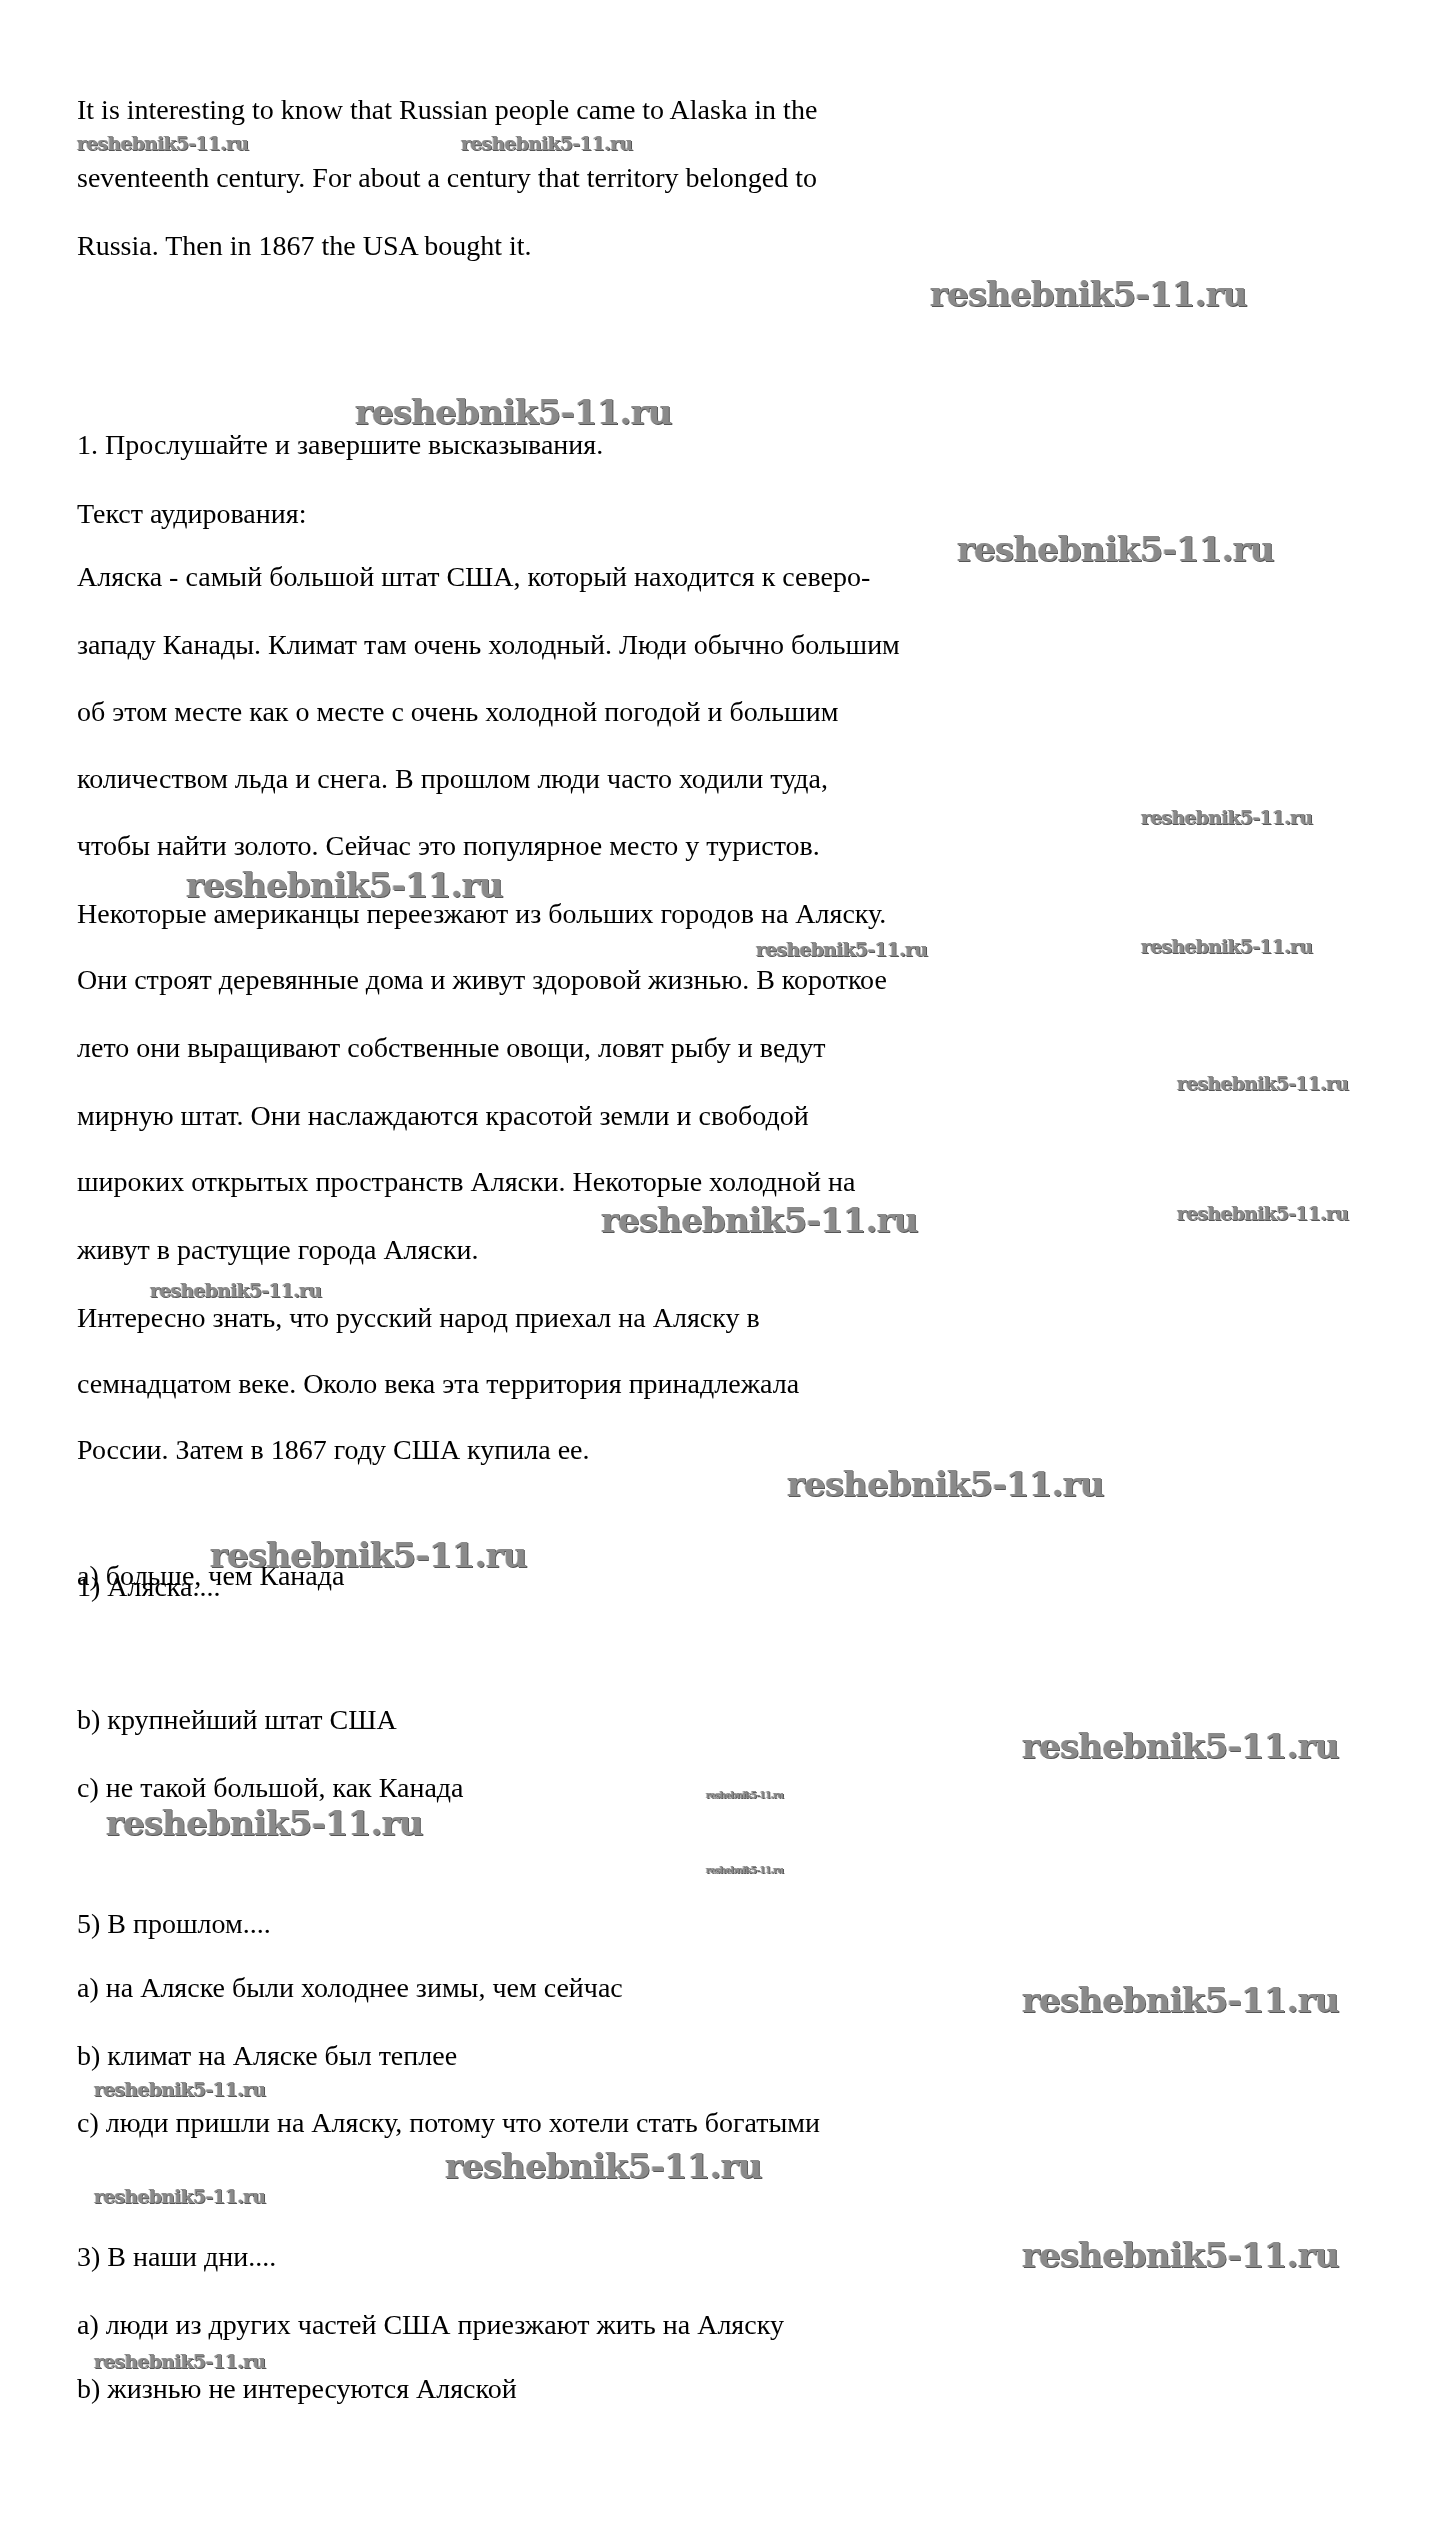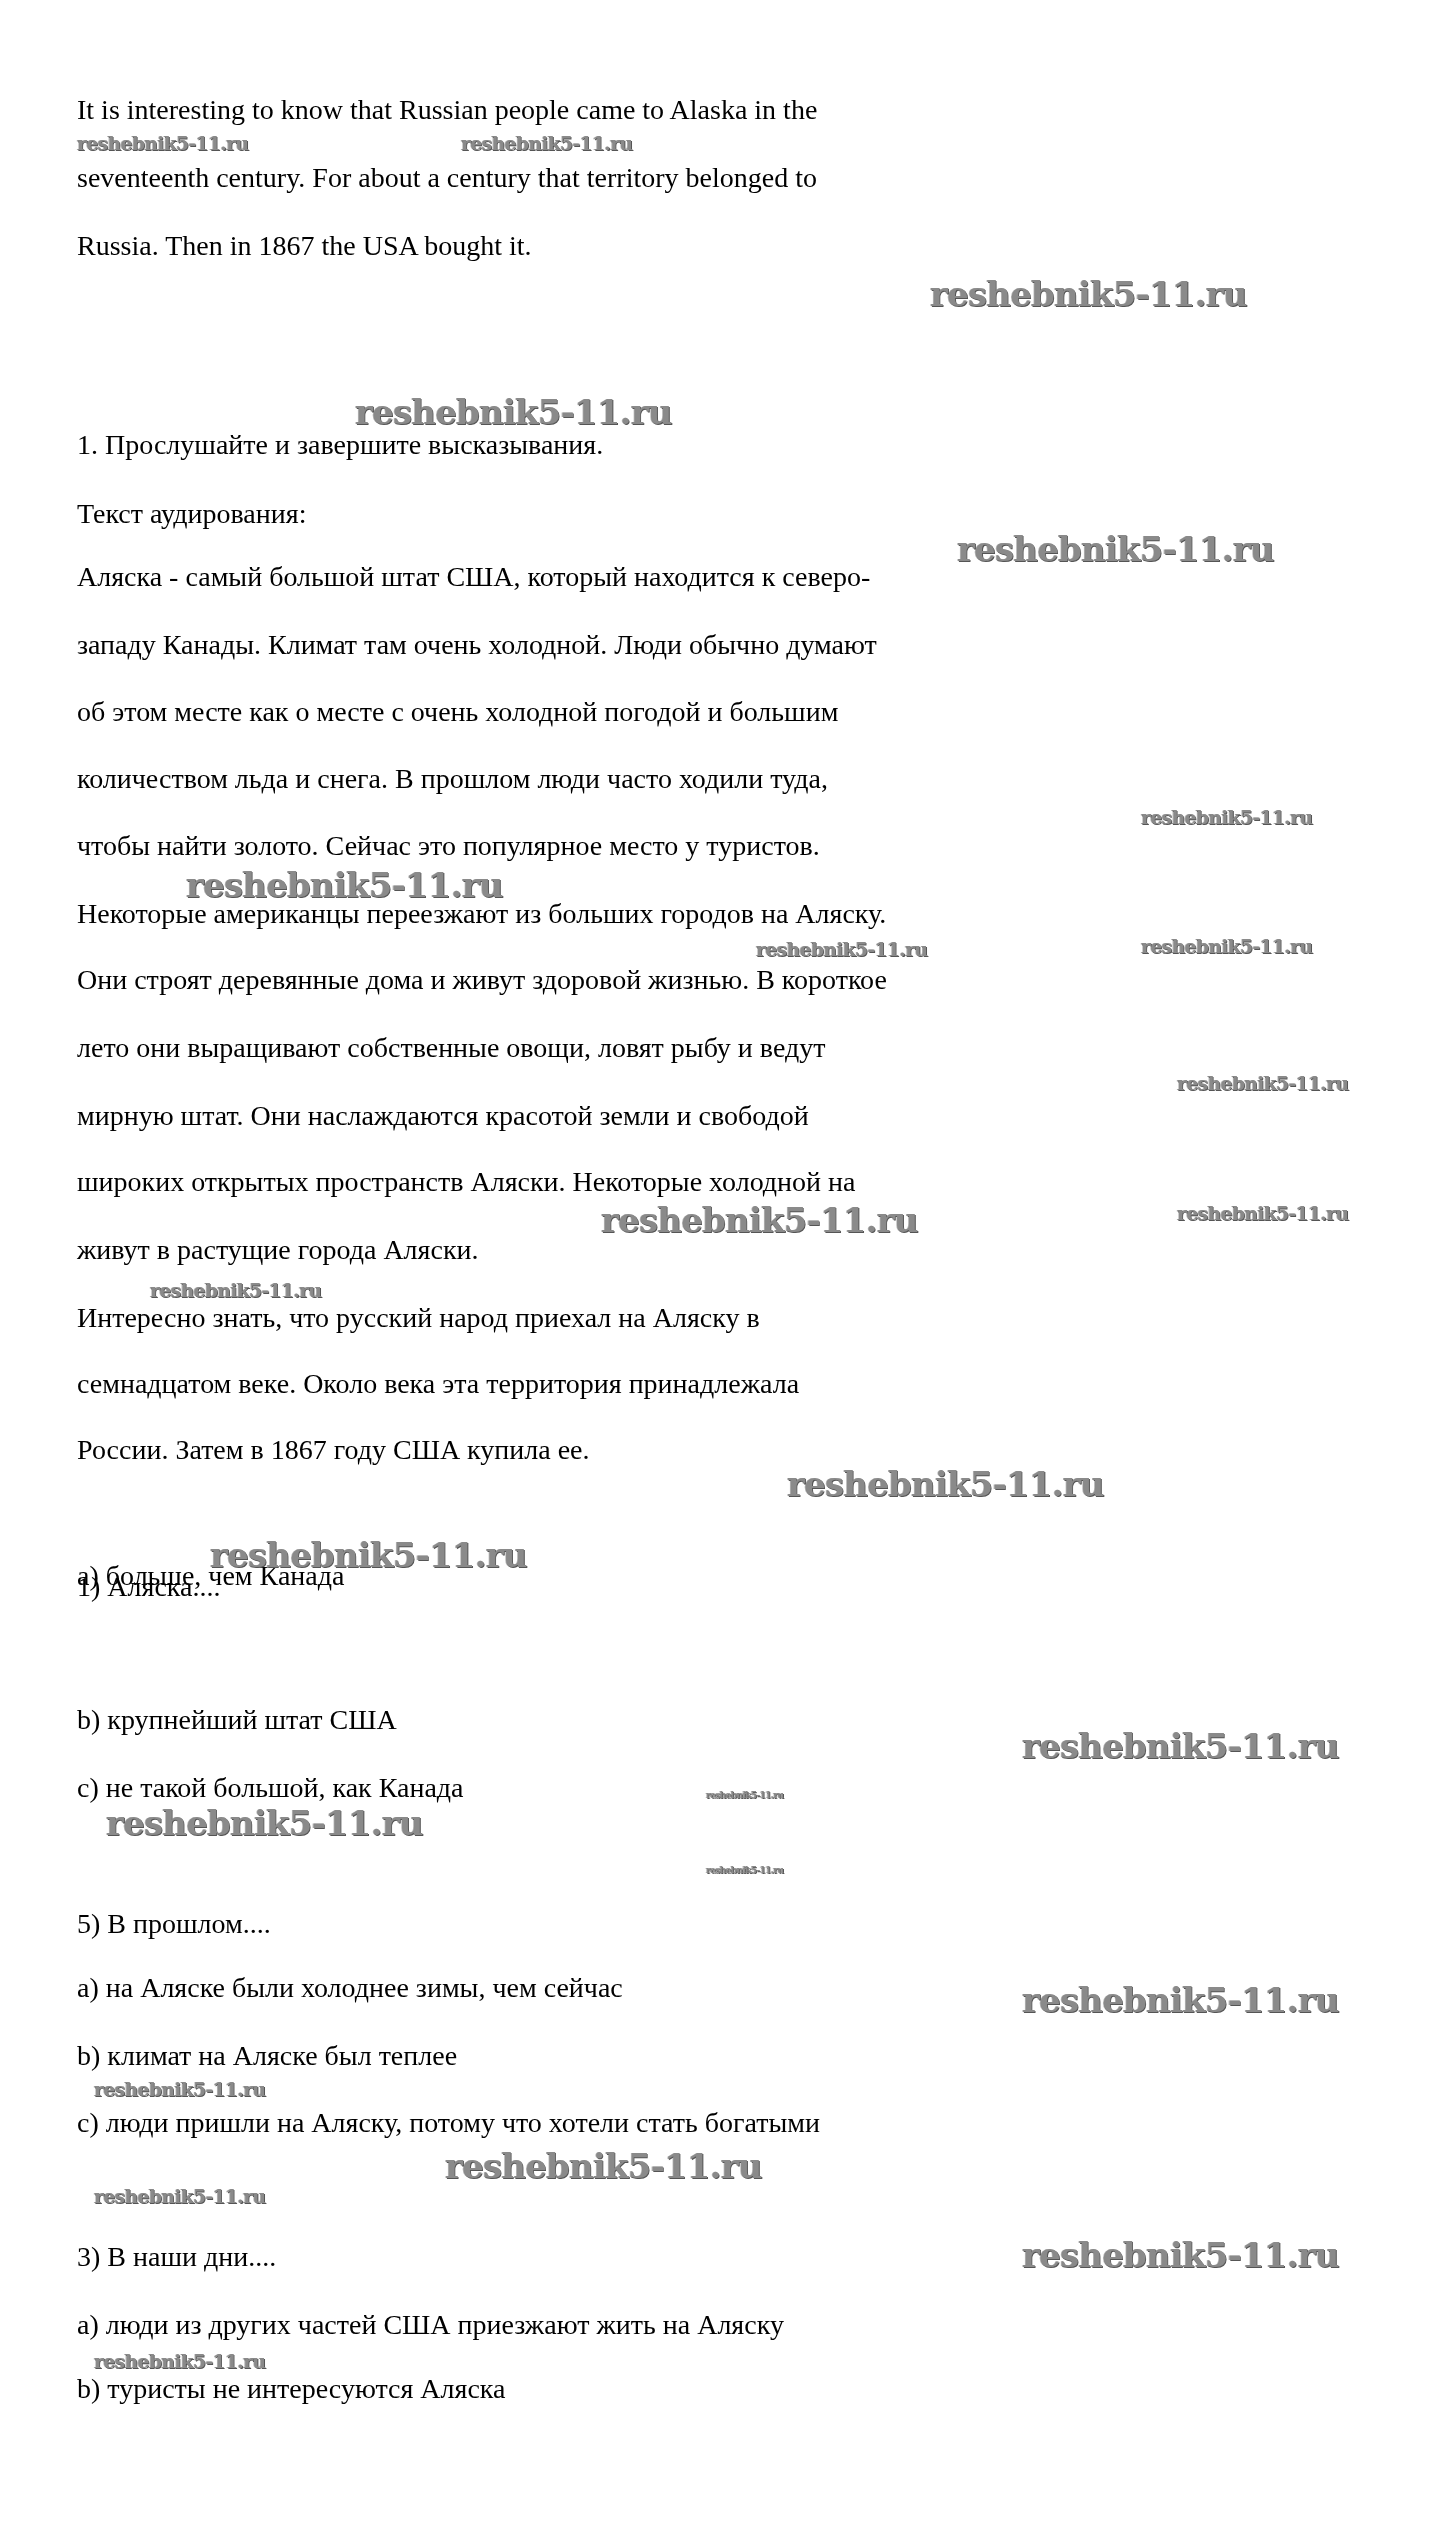--- a/index.html
+++ b/index.html
@@ -18,21 +18,21 @@
 <body>
 
 <div class="line" style="top:87px">It is interesting to know that Russian people came to Alaska in the</div>
 <div class="line" style="top:155px">seventeenth century. For about a century that territory belonged to</div>
 <div class="line" style="top:223px">Russia. Then in 1867 the USA bought it.</div>
 
 <div class="line bold" style="top:422px">1. Прослушайте и завершите высказывания.</div>
 <div class="line bold" style="top:491px">Текст аудирования:</div>
 
 <div class="line" style="top:554px">Аляска - самый большой штат США, который находится к северо-</div>
-<div class="line" style="top:622px">западу Канады. Климат там очень холодной. Люди обычно думают</div>
+<div class="line" style="top:622px">западу Канады. Климат там очень холодный. Люди обычно большим</div>
 <div class="line" style="top:689px">об этом месте как о месте с очень холодной погодой и большим</div>
 <div class="line" style="top:756px">количеством льда и снега. В прошлом люди часто ходили туда,</div>
 <div class="line" style="top:823px">чтобы найти золото. Сейчас это популярное место у туристов.</div>
 <div class="line" style="top:891px">Некоторые американцы переезжают из больших городов на Аляску.</div>
 <div class="line" style="top:957px">Они строят деревянные дома и живут здоровой жизнью. В короткое</div>
 <div class="line" style="top:1025px">лето они выращивают собственные овощи, ловят рыбу и ведут</div>
 <div class="line" style="top:1093px">мирную штат. Они наслаждаются красотой земли и свободой</div>
 <div class="line" style="top:1159px">широких открытых пространств Аляски. Некоторые холодной на</div>
 <div class="line" style="top:1227px">живут в растущие города Аляски.</div>
 <div class="line" style="top:1295px">Интересно знать, что русский народ приехал на Аляску в</div>
@@ -44,21 +44,21 @@
 <div class="line" style="top:1697px">b) крупнейший штат США</div>
 <div class="line" style="top:1765px">c) не такой большой, как Канада</div>
 
 <div class="line" style="top:1901px">5) В прошлом....</div>
 <div class="line" style="top:1965px">а) на Аляске были холоднее зимы, чем сейчас</div>
 <div class="line" style="top:2033px">b) климат на Аляске был теплее</div>
 <div class="line" style="top:2100px">c) люди пришли на Аляску, потому что хотели стать богатыми</div>
 
 <div class="line" style="top:2234px">3) В наши дни....</div>
 <div class="line" style="top:2302px">а) люди из других частей США приезжают жить на Аляску</div>
-<div class="line" style="top:2366px">b) туристы не интересуются Аляска</div>
+<div class="line" style="top:2366px">b) жизнью не интересуются Аляской</div>
 
 <div class="wm small" style="left:77px;top:133px">reshebnik5-11.ru</div>
 <div class="wm small" style="left:461px;top:133px">reshebnik5-11.ru</div>
 <div class="wm big" style="left:930px;top:276px">reshebnik5-11.ru</div>
 <div class="wm big" style="left:355px;top:394px">reshebnik5-11.ru</div>
 <div class="wm big" style="left:957px;top:531px">reshebnik5-11.ru</div>
 <div class="wm small" style="left:1141px;top:807px">reshebnik5-11.ru</div>
 <div class="wm big" style="left:186px;top:867px">reshebnik5-11.ru</div>
 <div class="wm small" style="left:756px;top:939px">reshebnik5-11.ru</div>
 <div class="wm small" style="left:1141px;top:936px">reshebnik5-11.ru</div>

